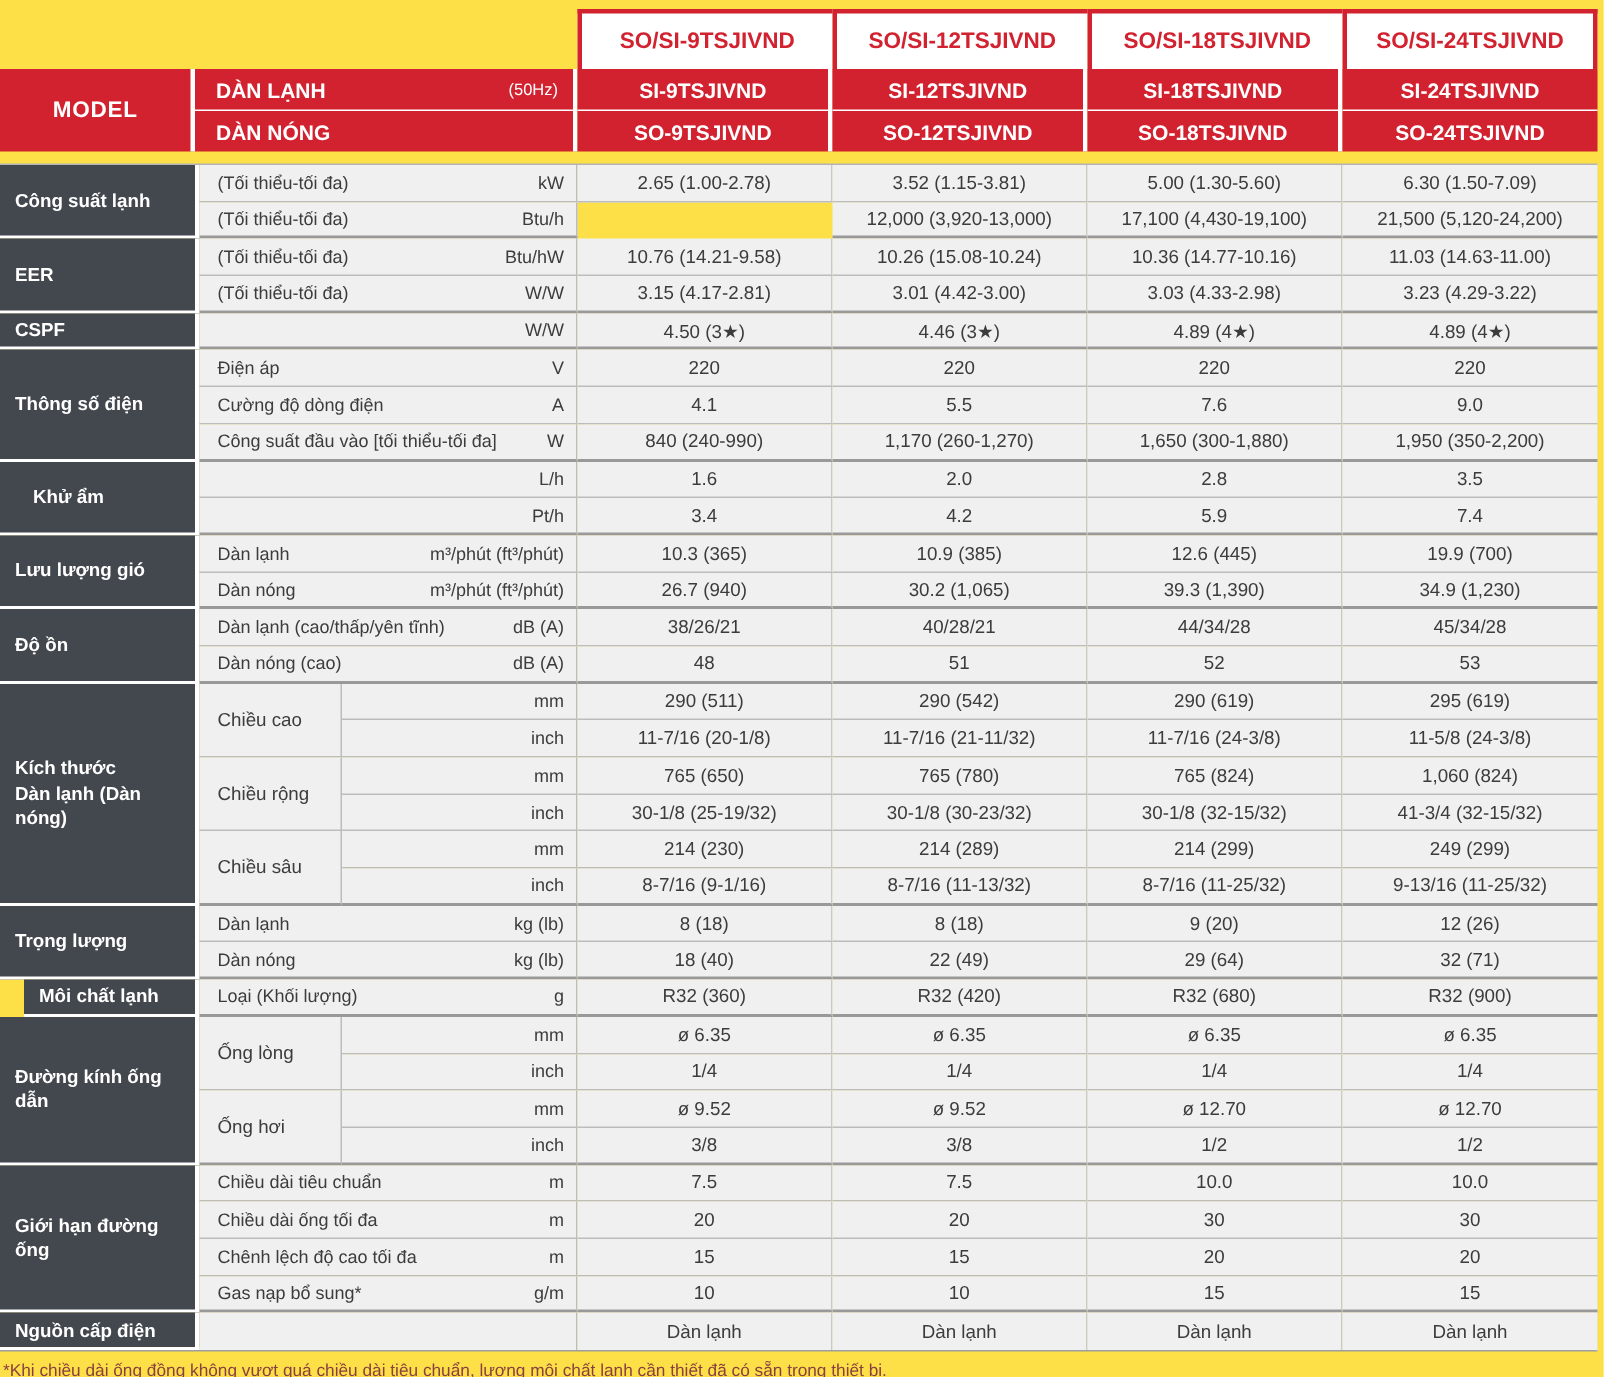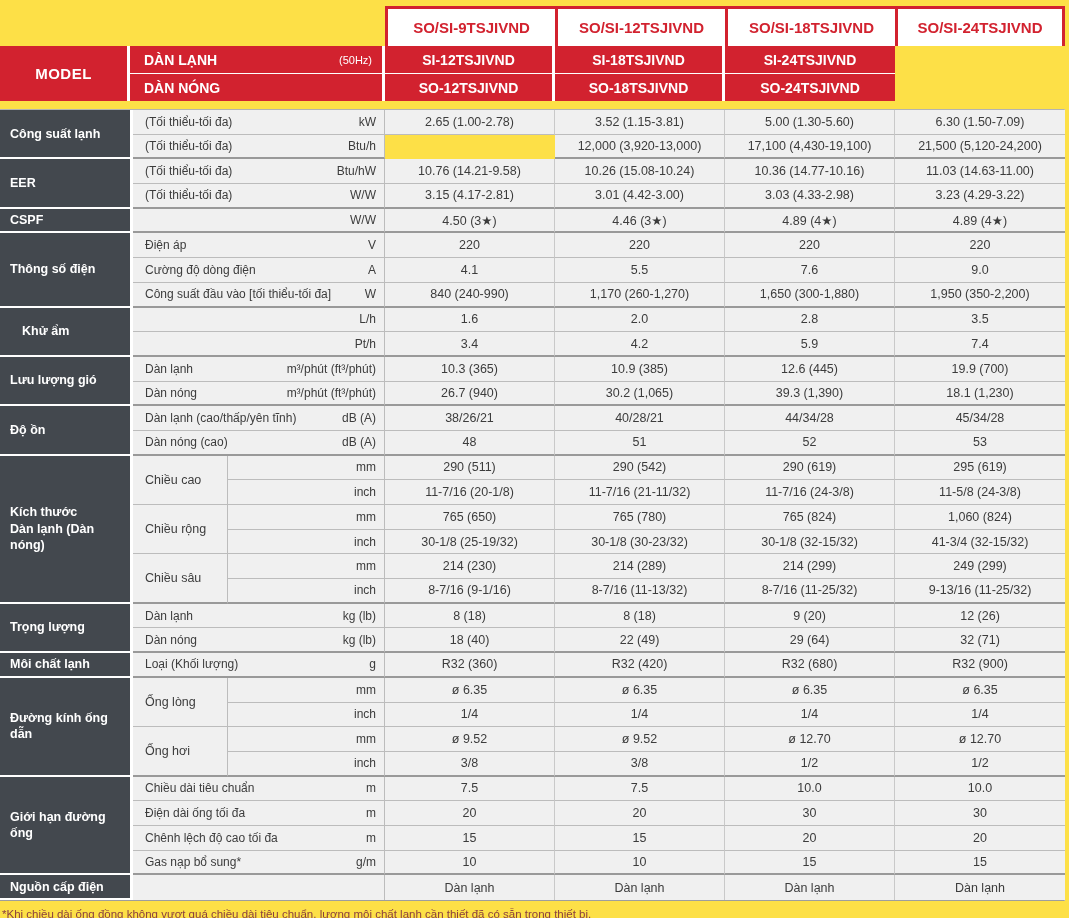--- a/index.html
+++ b/index.html
@@ -66,20 +66,25 @@
       <div class="mid-line">
         <span>DÀN LẠNH</span>
         <span class="freq">(50Hz)</span>
       </div>
       <div class="hdr-divider"></div>
       <div class="mid-line">
         <span>DÀN NÓNG</span>
       </div>
     </div>
     <div class="red-cell model-cell">
+      <div class="model-line">SI-9TSJIVND</div>
+      <div class="hdr-divider"></div>
+      <div class="model-line">SO-9TSJIVND</div>
+    </div>
+    <div class="red-cell model-cell">
       <div class="model-line">SI-12TSJIVND</div>
       <div class="hdr-divider"></div>
       <div class="model-line">SO-12TSJIVND</div>
     </div>
     <div class="red-cell model-cell">
       <div class="model-line">SI-18TSJIVND</div>
       <div class="hdr-divider"></div>
       <div class="model-line">SO-18TSJIVND</div>
     </div>
     <div class="red-cell model-cell last">
@@ -186,21 +191,21 @@
       <div class="bcell val" style="grid-area: 11 / 5;">10.9 (385)</div>
       <div class="bcell val" style="grid-area: 11 / 6;">12.6 (445)</div>
       <div class="bcell val col-last" style="grid-area: 11 / 7;">19.9 (700)</div>
       <div class="bcell lbl grp-end" style="grid-area: 12 / 2 / auto / span 2;">
         <div class="lbl-text">Dàn nóng</div>
         <div class="unit-text">m³/phút (ft³/phút)</div>
       </div>
       <div class="bcell val grp-end" style="grid-area: 12 / 4;">26.7 (940)</div>
       <div class="bcell val grp-end" style="grid-area: 12 / 5;">30.2 (1,065)</div>
       <div class="bcell val grp-end" style="grid-area: 12 / 6;">39.3 (1,390)</div>
-      <div class="bcell val grp-end col-last" style="grid-area: 12 / 7;">18.1 (1,230)</div>
+      <div class="bcell val grp-end col-last" style="grid-area: 12 / 7;">34.9 (1,230)</div>
       <div class="cat" style="grid-area: 13 / 1 / span 2;">Độ ồn</div>
       <div class="bcell lbl" style="grid-area: 13 / 2 / auto / span 2;">
         <div class="lbl-text">Dàn lạnh (cao/thấp/yên tĩnh)</div>
         <div class="unit-text">dB (A)</div>
       </div>
       <div class="bcell val" style="grid-area: 13 / 4;">38/26/21</div>
       <div class="bcell val" style="grid-area: 13 / 5;">40/28/21</div>
       <div class="bcell val" style="grid-area: 13 / 6;">44/34/28</div>
       <div class="bcell val col-last" style="grid-area: 13 / 7;">45/34/28</div>
       <div class="bcell lbl grp-end" style="grid-area: 14 / 2 / auto / span 2;">
@@ -256,21 +261,21 @@
       <div class="bcell val" style="grid-area: 21 / 6;">9 (20)</div>
       <div class="bcell val col-last" style="grid-area: 21 / 7;">12 (26)</div>
       <div class="bcell lbl grp-end" style="grid-area: 22 / 2 / auto / span 2;">
         <div class="lbl-text">Dàn nóng</div>
         <div class="unit-text">kg (lb)</div>
       </div>
       <div class="bcell val grp-end" style="grid-area: 22 / 4;">18 (40)</div>
       <div class="bcell val grp-end" style="grid-area: 22 / 5;">22 (49)</div>
       <div class="bcell val grp-end" style="grid-area: 22 / 6;">29 (64)</div>
       <div class="bcell val grp-end col-last" style="grid-area: 22 / 7;">32 (71)</div>
-      <div class="cat" style="grid-area: 23 / 1 / span 1;">Môi chất lạnh</div>
+      <div class="cat" style="grid-area: 23 / 1 / span 1; margin-left: 16px;">Môi chất lạnh</div>
       <div class="bcell lbl grp-end" style="grid-area: 23 / 2 / auto / span 2;">
         <div class="lbl-text">Loại (Khối lượng)</div>
         <div class="unit-text">g</div>
       </div>
       <div class="bcell val grp-end" style="grid-area: 23 / 4;">R32 (360)</div>
       <div class="bcell val grp-end" style="grid-area: 23 / 5;">R32 (420)</div>
       <div class="bcell val grp-end" style="grid-area: 23 / 6;">R32 (680)</div>
       <div class="bcell val grp-end col-last" style="grid-area: 23 / 7;">R32 (900)</div>
       <div class="cat" style="grid-area: 24 / 1 / span 4;">Đường kính ống dẫn</div>
       <div class="bcell sub" style="grid-area: 24 / 2 / span 2;">Ống lòng</div>
@@ -298,21 +303,21 @@
       <div class="cat" style="grid-area: 28 / 1 / span 4;">Giới hạn đường ống</div>
       <div class="bcell lbl" style="grid-area: 28 / 2 / auto / span 2;">
         <div class="lbl-text">Chiều dài tiêu chuẩn</div>
         <div class="unit-text">m</div>
       </div>
       <div class="bcell val" style="grid-area: 28 / 4;">7.5</div>
       <div class="bcell val" style="grid-area: 28 / 5;">7.5</div>
       <div class="bcell val" style="grid-area: 28 / 6;">10.0</div>
       <div class="bcell val col-last" style="grid-area: 28 / 7;">10.0</div>
       <div class="bcell lbl" style="grid-area: 29 / 2 / auto / span 2;">
-        <div class="lbl-text">Điện dài ống tối đa</div>
+        <div class="lbl-text">Chiều dài ống tối đa</div>
         <div class="unit-text">m</div>
       </div>
       <div class="bcell val" style="grid-area: 29 / 4;">20</div>
       <div class="bcell val" style="grid-area: 29 / 5;">20</div>
       <div class="bcell val" style="grid-area: 29 / 6;">30</div>
       <div class="bcell val col-last" style="grid-area: 29 / 7;">30</div>
       <div class="bcell lbl" style="grid-area: 30 / 2 / auto / span 2;">
         <div class="lbl-text">Chênh lệch độ cao tối đa</div>
         <div class="unit-text">m</div>
       </div>

